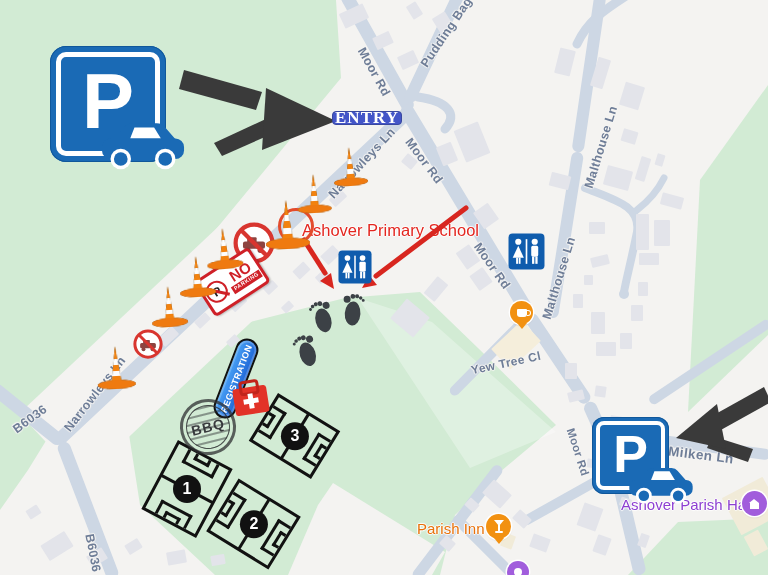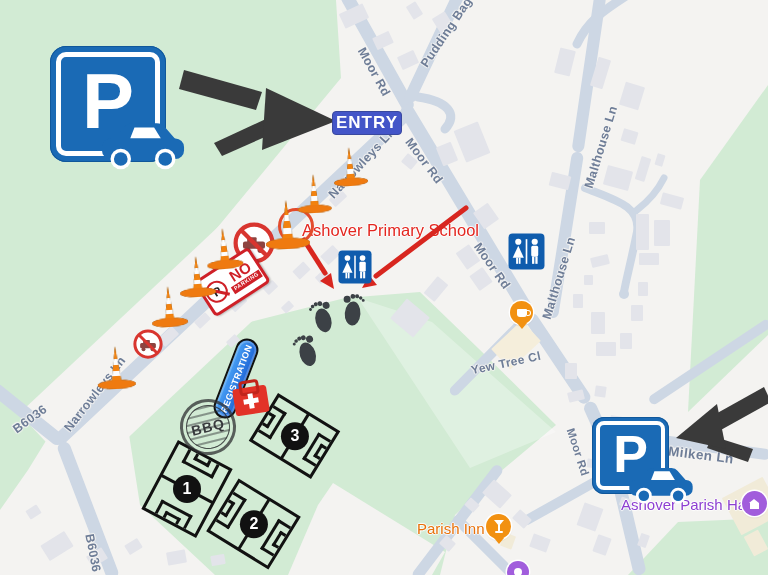--- a/index.html
+++ b/index.html
@@ -343,21 +343,21 @@
   </svg>
 
   <div class="nps" style="left:199px;top:261px;transform:rotate(-33deg);">
     <span class="circ">P</span>
     <span class="col">
       <span class="no">NO</span>
       <span class="pk">PARKING</span>
     </span>
   </div>
 
-  <div class="entry" style="left:332px;top:111px;width:70px;height:24px;">
+  <div class="entry" style="left:332px;top:111px;width:70px;height:14px;font-family:Liberation Serif, serif;">
       <span>ENTRY</span>
     </div>
 
   <div class="psign" style="left:50px;top:46px;width:116px;height:116px;">
     <div class="inner"></div>
     <div class="pp" style="font-size:78px;padding-bottom:6px;">P</div>
   </div>
   <svg class="car" width="86" height="53" viewBox="0 0 100 62" style="left:100px;top:118px;">
     <path d="M14,26 L30,9 Q33,6 40,6 L66,6 Q72,6 75,10 L89,26 Z" fill="#1a6ab5"></path>
     <path d="M40,11 L63,11 L71,24 L35,24 Z" fill="#fff"></path>

